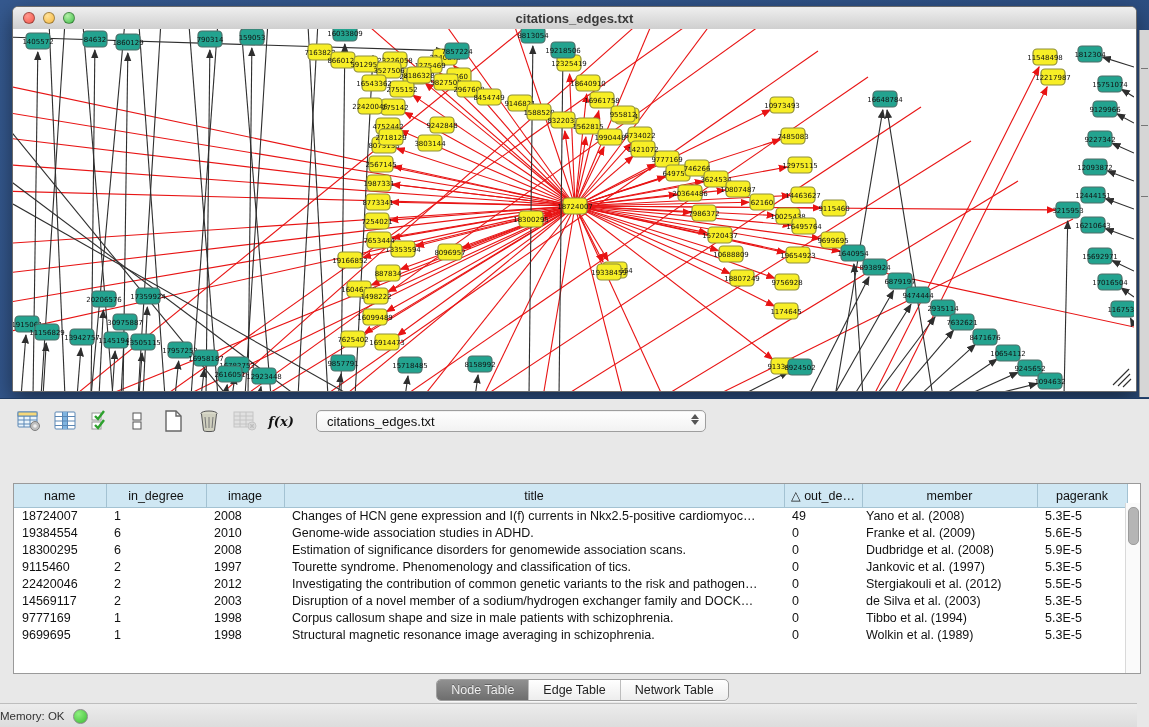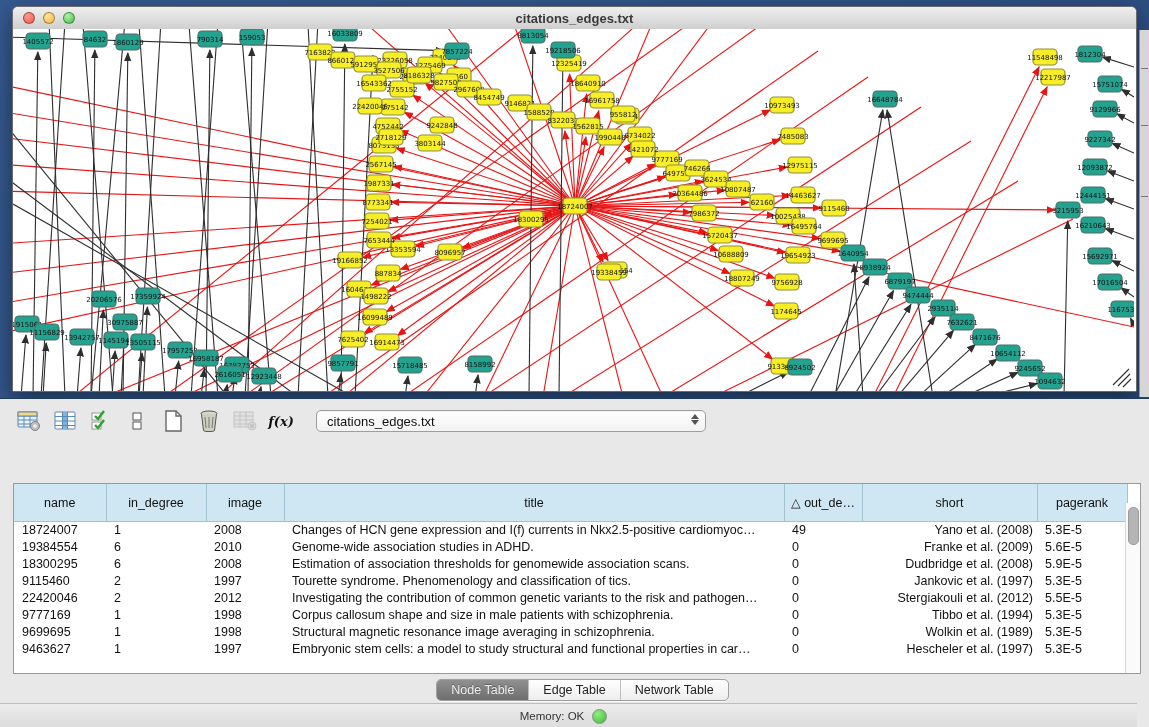--- a/index.html
+++ b/index.html
@@ -32,35 +32,35 @@
   .combo{margin-left:14px;width:390px;height:22px;background:linear-gradient(#ffffff,#f2f2f2);
          border:1px solid #9e9e9e;border-radius:5px;display:flex;align-items:center;position:relative;
          font-size:13px;color:#111;padding-left:10px;box-sizing:border-box;box-shadow:inset 0 1px 1px rgba(0,0,0,.06);}
   .combo .arrows{position:absolute;right:6px;top:3px;display:flex;flex-direction:column;gap:1px;}
   .combo .arrows b{width:0;height:0;border-left:4px solid transparent;border-right:4px solid transparent;}
   .combo .arrows b.up{border-bottom:5px solid #555;}
   .combo .arrows b.dn{border-top:5px solid #555;}
   .tablebox{position:absolute;left:13px;right:8px;top:84px;height:189px;background:#fff;border:1px solid #9a9a9a;overflow:hidden;}
   table.grid{border-collapse:collapse;table-layout:fixed;font-size:12.5px;color:#111;width:1113px;}
   table.grid th{background:#cfe7f3;border:1px solid #a3c2d2;border-top:none;font-weight:normal;
-                height:18px;text-align:center;overflow:hidden;white-space:nowrap;padding:11px 4px;box-sizing:border-box;}
+                height:18px;text-align:center;overflow:hidden;white-space:nowrap;padding:4px 4px;box-sizing:border-box;}
   table.grid th:first-child{border-left:none;}
   table.grid td{height:17px;padding:0 0 0 8px;white-space:nowrap;overflow:hidden;box-sizing:border-box;}
-  table.grid td.center{text-align:right;padding:0 4px;}
+  table.grid td.center{text-align:left;padding:0 4px;}
   .vscroll{position:absolute;right:0;top:19px;bottom:0;width:14px;background:#fafafa;border-left:1px solid #d9d9d9;}
   .vthumb{position:absolute;left:2px;top:4px;width:9px;height:36px;border-radius:5px;background:#b5b5b5;border:1px solid #9b9b9b;}
   
   .tabsrow{position:absolute;left:0;right:0;top:278px;height:26px;display:flex;justify-content:center;align-items:center;margin-left:16px;}
   .seg{display:flex;border:1px solid #9f9f9f;border-radius:5px;overflow:hidden;background:linear-gradient(#ffffff,#ededed);box-shadow:0 1px 0 rgba(255,255,255,.7);}
   .seg .tab{padding:2px 14px;font-size:12.5px;color:#222;border-right:1px solid #bdbdbd;line-height:16px;}
   .seg .tab:last-child{border-right:none;text-align:center;}
   .seg .tab.active{background:linear-gradient(#909090,#6e6e6e);color:#efefef;text-shadow:0 -1px 0 rgba(0,0,0,.3);}
   
   .statusbar{position:absolute;left:0;right:12px;bottom:0;height:24px;background:linear-gradient(#ececec,#dcdcdc);
-             border-top:1px solid #bdbdbd;display:flex;align-items:center;justify-content:center;}
+             border-top:1px solid #bdbdbd;display:flex;align-items:center;justify-content:flex-start;}
   .statusbar .mem{font-size:11.5px;color:#333;margin-right:8px;}
   .memdot{width:13px;height:13px;border-radius:50%;background:radial-gradient(circle at 35% 30%,#8ef07e,#3dbb35);
           border:1px solid #8a8a8a;margin-right:10px;}
   
   .flicon{width:16px;height:14px;position:relative;}
 </style>
 </head>
 <body>
 
 <div class="desktop"></div>
@@ -830,21 +830,21 @@
           <col style="width: 175px;">
           <col style="width: 90px;">
         </colgroup>
       <thead>
           <tr id="thead-row">
             <th>name</th>
             <th>in_degree</th>
             <th>image</th>
             <th>title</th>
             <th>△ out_de…</th>
-            <th>short</th>
+            <th>member</th>
             <th>pagerank</th>
           </tr>
         </thead>
       <tbody id="tbody">
           <tr>
             <td>18724007</td>
             <td>1</td>
             <td>2008</td>
             <td>Changes of HCN gene expression and I(f) currents in Nkx2.5-positive cardiomyoc…</td>
             <td>49</td>
@@ -857,21 +857,21 @@
             <td>2010</td>
             <td>Genome-wide association studies in ADHD.</td>
             <td>0</td>
             <td class="center">Franke et al. (2009)</td>
             <td>5.6E-5</td>
           </tr>
           <tr>
             <td>18300295</td>
             <td>6</td>
             <td>2008</td>
-            <td>Estimation of association thresholds for genomewide association scans.</td>
+            <td>Estimation of significance disorders for genomewide association scans.</td>
             <td>0</td>
             <td class="center">Dudbridge et al. (2008)</td>
             <td>5.9E-5</td>
           </tr>
           <tr>
             <td>9115460</td>
             <td>2</td>
             <td>1997</td>
             <td>Tourette syndrome. Phenomenology and classification of tics.</td>
             <td>0</td>
@@ -881,44 +881,44 @@
           <tr>
             <td>22420046</td>
             <td>2</td>
             <td>2012</td>
             <td>Investigating the contribution of common genetic variants to the risk and pathogen…</td>
             <td>0</td>
             <td class="center">Stergiakouli et al. (2012)</td>
             <td>5.5E-5</td>
           </tr>
           <tr>
+            <td>14569117</td>
+            <td>2</td>
+            <td>2003</td>
+            <td>Disruption of a novel member of a sodium/hydrogen exchanger family and DOCK…</td>
+            <td>0</td>
+            <td class="center">de Silva et al. (2003)</td>
+            <td>5.3E-5</td>
+          </tr>
+          <tr>
             <td>9777169</td>
             <td>1</td>
             <td>1998</td>
             <td>Corpus callosum shape and size in male patients with schizophrenia.</td>
             <td>0</td>
             <td class="center">Tibbo et al. (1994)</td>
             <td>5.3E-5</td>
           </tr>
           <tr>
             <td>9699695</td>
             <td>1</td>
             <td>1998</td>
             <td>Structural magnetic resonance image averaging in schizophrenia.</td>
             <td>0</td>
             <td class="center">Wolkin et al. (1989)</td>
-            <td>5.3E-5</td>
-          </tr>
-          <tr>
-            <td>9463627</td>
-            <td>1</td>
-            <td>1997</td>
-            <td>Embryonic stem cells: a model to study structural and functional properties in car…</td>
-            <td>0</td>
-            <td class="center">Hescheler et al. (1997)</td>
             <td>5.3E-5</td>
           </tr>
         </tbody>
     </table>
     <div class="vscroll">
         <div class="vthumb"></div>
       </div>
   </div>
 
   <div class="tabsrow">

